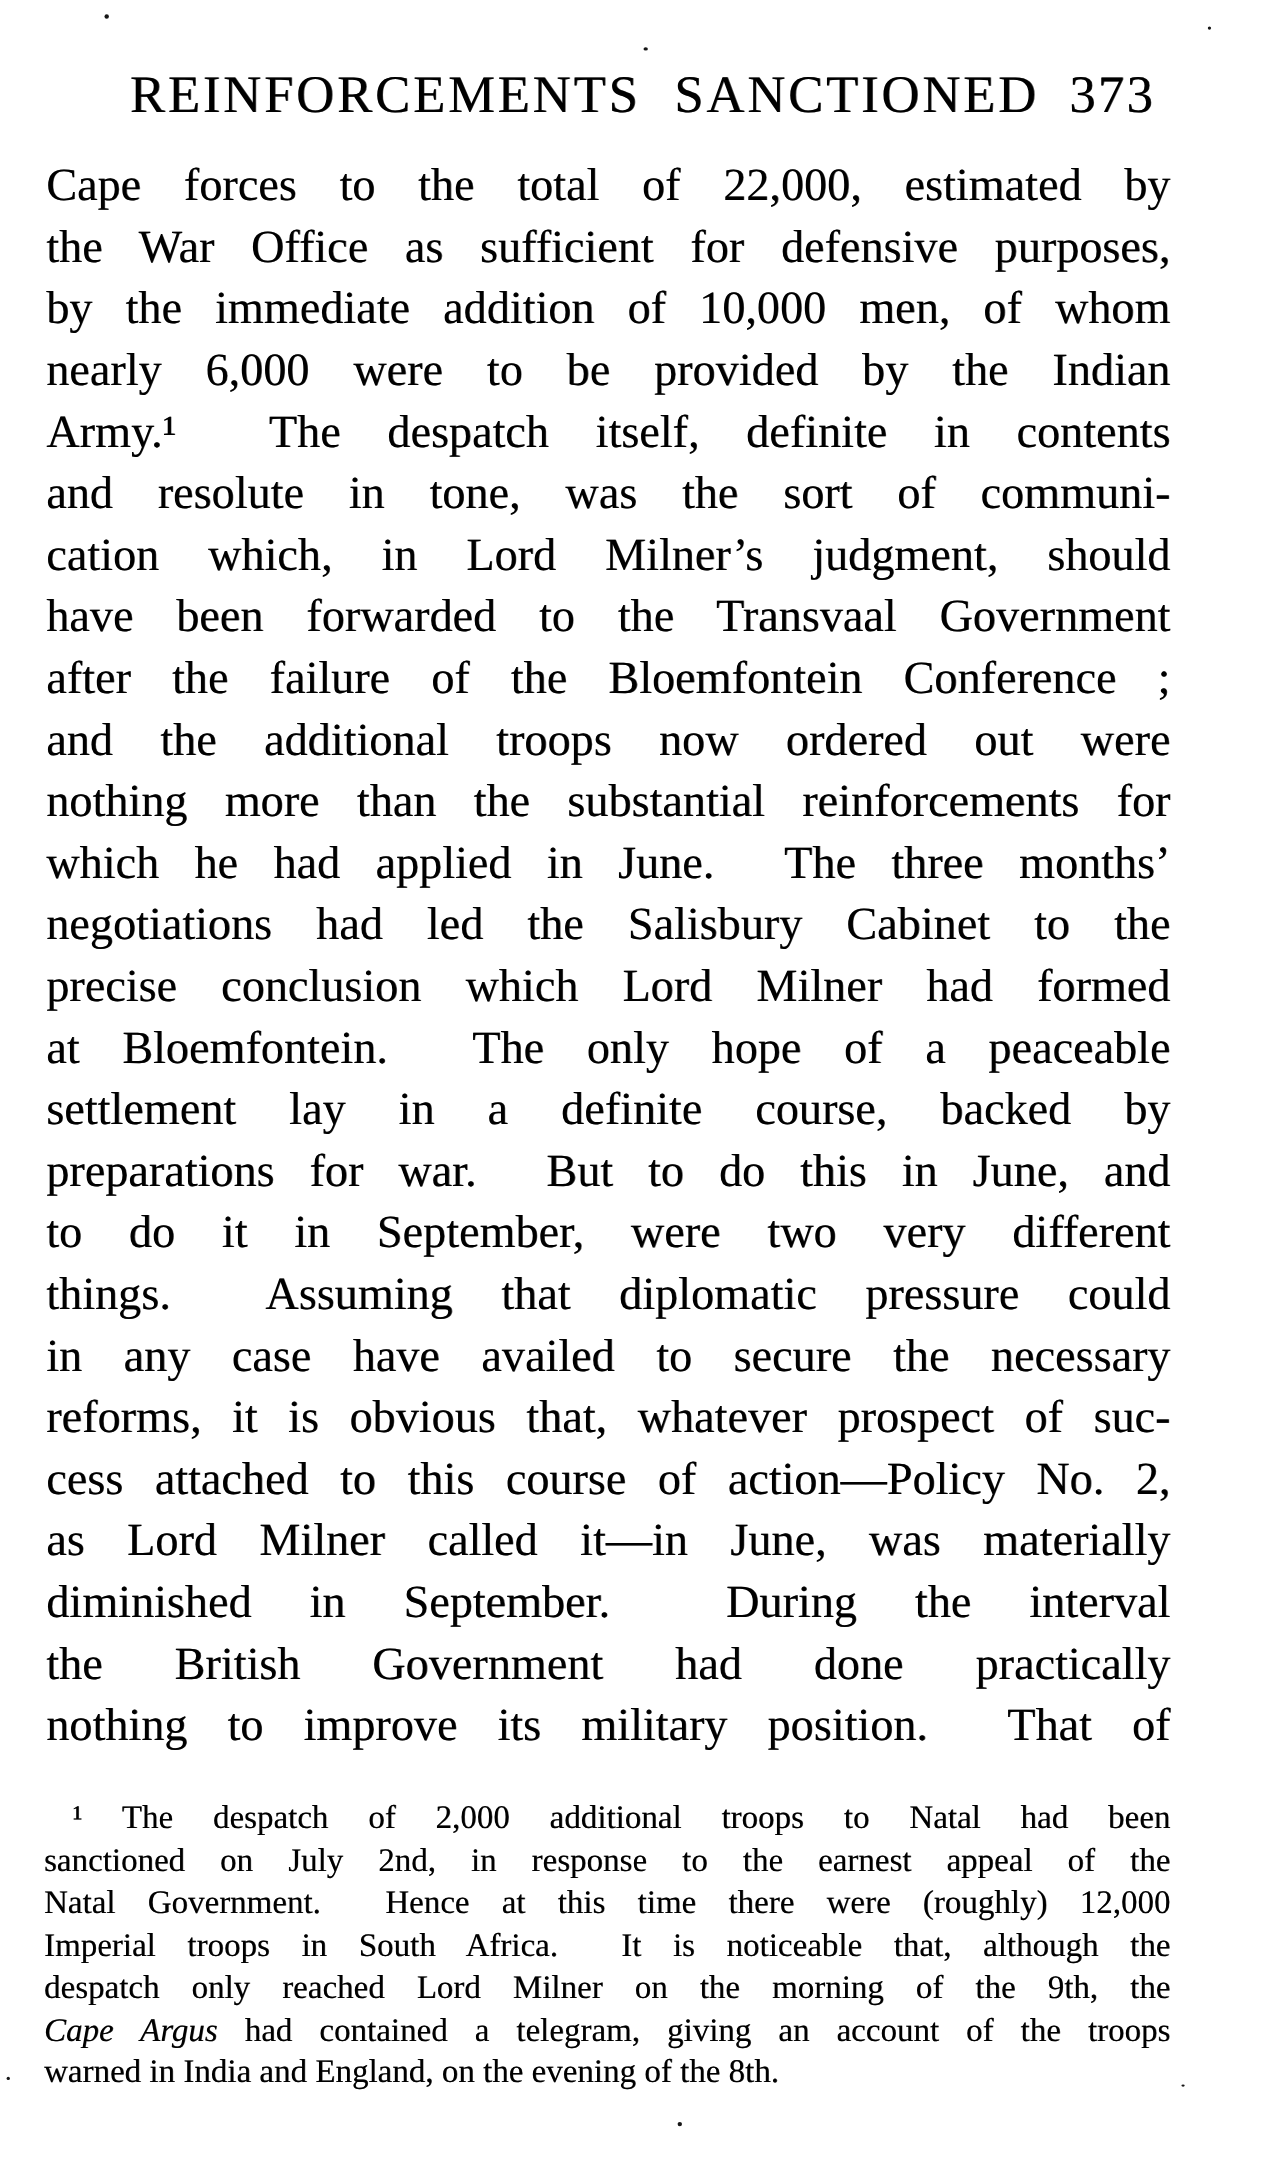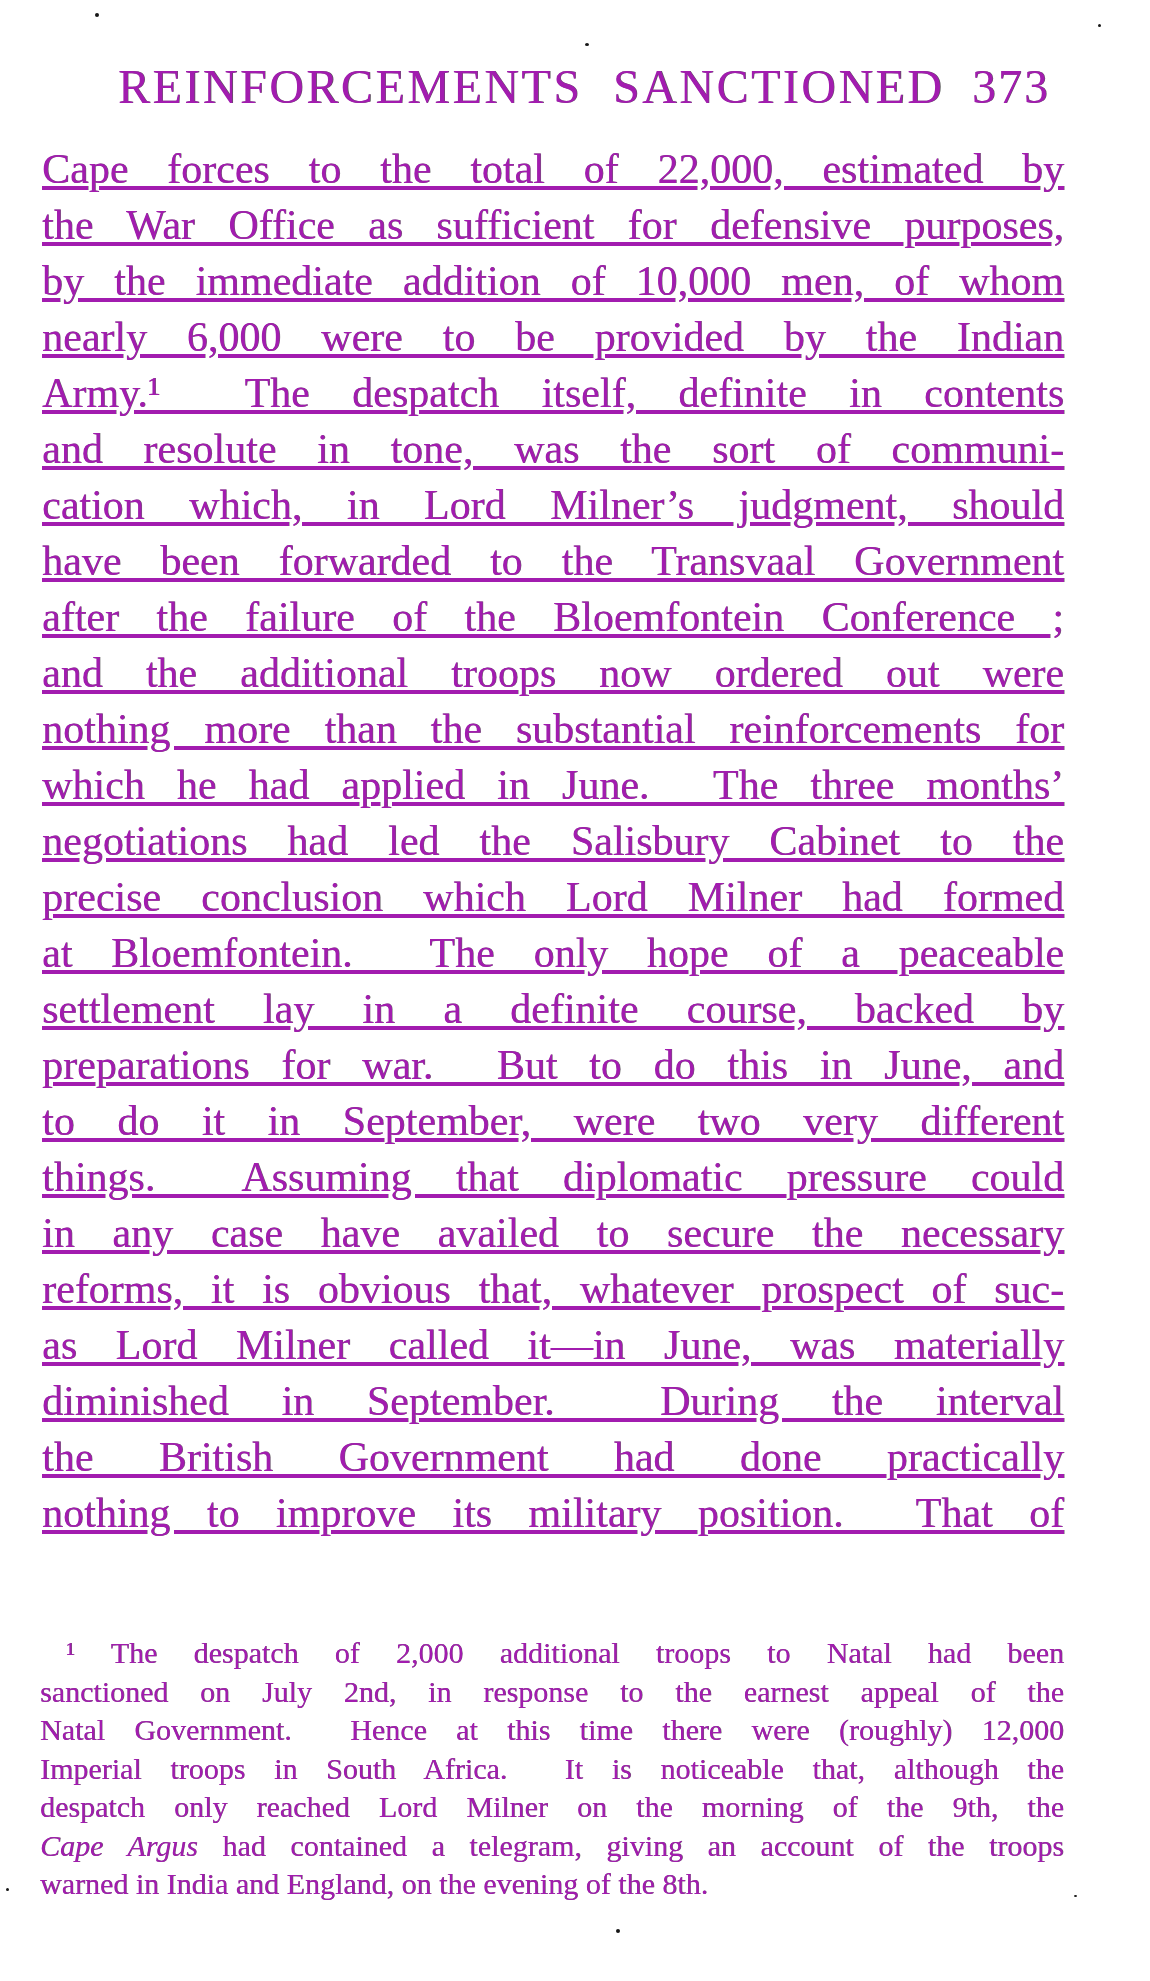--- a/index.html
+++ b/index.html
@@ -3,21 +3,21 @@
 <meta charset="utf-8">
 <style>
   * { margin: 0; padding: 0; box-sizing: border-box; }
   html, body { background: #e9e9e9; }
   .page {
     position: relative;
     width: 1150px;
     height: 1981px;
     background: #ffffff;
     font-family: "Liberation Serif", "DejaVu Serif", serif;
-    color: #a21caf;
+    color: #000000;
     overflow: hidden;
   }
   
   .running-head {
     position: absolute;
     top: 62px;
     left: 118px;
     right: 100px;
     display: flex;
     justify-content: space-between;
@@ -41,21 +41,20 @@
     left: 42px;
     width: 1022px;
   }
   .bline {
     font-size: 42px;
     line-height: 56px;
     text-align: justify;
     text-align-last: justify;
     white-space: pre-wrap;
     text-shadow: 0.5px 0 0 rgba(0,0,0,0.6);
-    text-decoration: underline;
   }
   
   .footnote {
     position: absolute;
     top: 1634px;
     left: 40px;
     width: 1024px;
   }
   .fn-line {
     font-size: 30px;
@@ -113,20 +112,21 @@
     <div class="bline">which he had applied in June.  The three months’</div>
     <div class="bline">negotiations had led the Salisbury Cabinet to the</div>
     <div class="bline">precise conclusion which Lord Milner had formed</div>
     <div class="bline">at Bloemfontein.  The only hope of a peaceable</div>
     <div class="bline">settlement lay in a definite course, backed by</div>
     <div class="bline">preparations for war.  But to do this in June, and</div>
     <div class="bline">to do it in September, were two very different</div>
     <div class="bline">things.  Assuming that diplomatic pressure could</div>
     <div class="bline">in any case have availed to secure the necessary</div>
     <div class="bline">reforms, it is obvious that, whatever prospect of suc-</div>
+    <div class="bline">cess attached to this course of action—Policy No. 2,</div>
     <div class="bline">as Lord Milner called it—in June, was materially</div>
     <div class="bline">diminished in September.  During the interval</div>
     <div class="bline">the British Government had done practically</div>
     <div class="bline">nothing to improve its military position.  That of</div>
   </div>
 
   <div class="footnote">
     <div class="fn-line fn-first">¹ The despatch of 2,000 additional troops to Natal had been</div>
     <div class="fn-line">sanctioned on July 2nd, in response to the earnest appeal of the</div>
     <div class="fn-line">Natal Government.  Hence at this time there were (roughly) 12,000</div>

